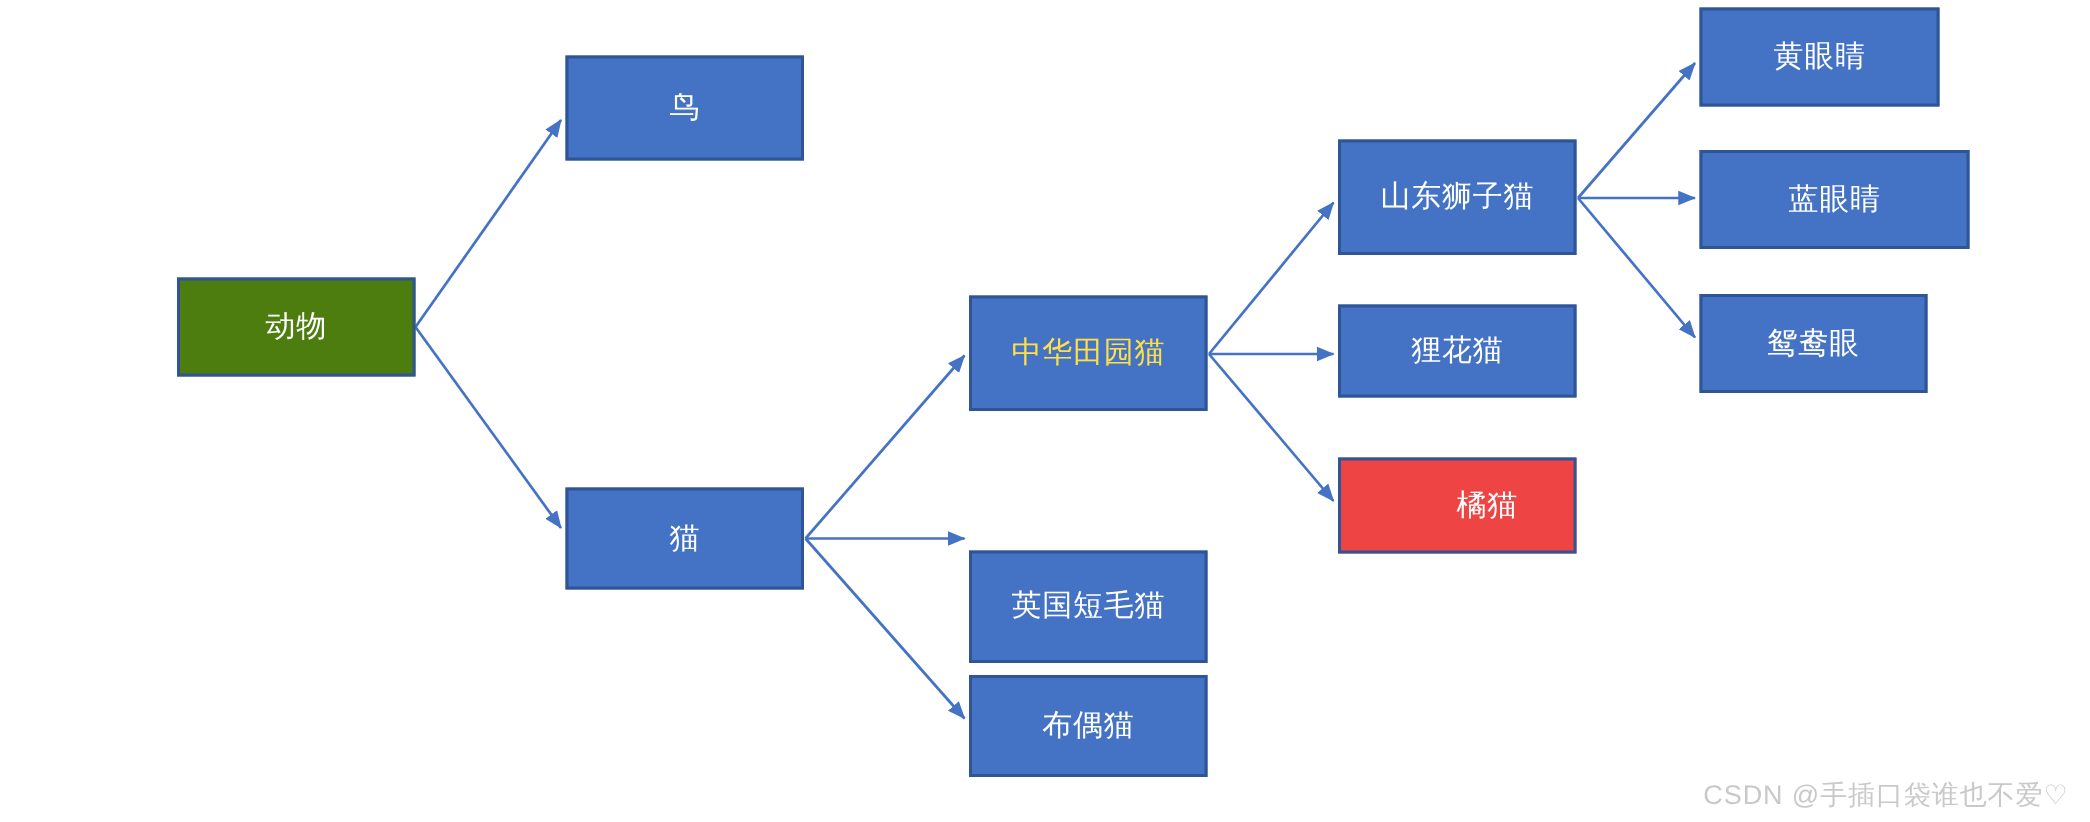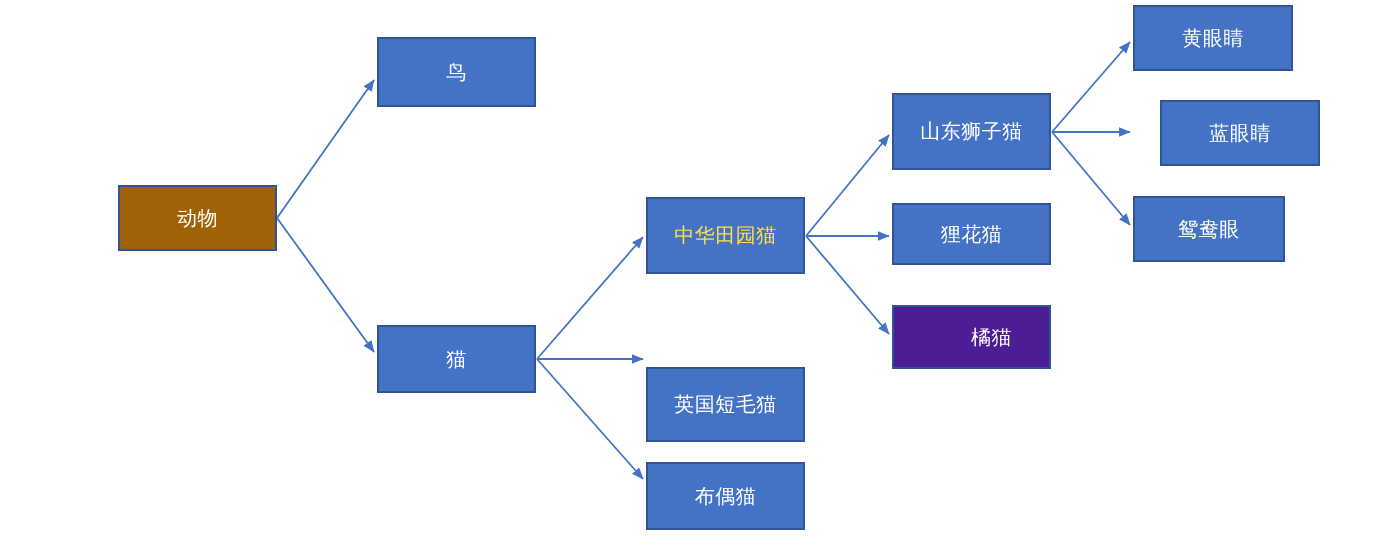--- a/index.html
+++ b/index.html
@@ -74,28 +74,29 @@
         <line x1="806" y1="236" x2="889" y2="135" stroke="#4472C4" stroke-width="1.8" marker-end="url(#arrowhead)"></line>
         <line x1="806" y1="236" x2="889" y2="236" stroke="#4472C4" stroke-width="1.8" marker-end="url(#arrowhead)"></line>
         <line x1="806" y1="236" x2="889" y2="334" stroke="#4472C4" stroke-width="1.8" marker-end="url(#arrowhead)"></line>
         <line x1="1052" y1="132" x2="1130" y2="42" stroke="#4472C4" stroke-width="1.8" marker-end="url(#arrowhead)"></line>
         <line x1="1052" y1="132" x2="1130" y2="132" stroke="#4472C4" stroke-width="1.8" marker-end="url(#arrowhead)"></line>
         <line x1="1052" y1="132" x2="1130" y2="225" stroke="#4472C4" stroke-width="1.8" marker-end="url(#arrowhead)"></line>
       </g>
   </svg>
 
   <div id="nodes-layer">
-      <div class="node" style="left: 118px; top: 185px; width: 159px; height: 66px; background: #a16207; border-color: rgb(47, 85, 151); color: rgb(255, 255, 255);"><span>动物</span></div>
+      <div class="node" style="left: 118px; top: 185px; width: 159px; height: 66px; background: #4d7c0f; border-color: rgb(47, 85, 151); color: rgb(255, 255, 255);"><span>动物</span></div>
       <div class="node" style="left: 377px; top: 37px; width: 159px; height: 70px; background: rgb(68, 114, 196); border-color: rgb(47, 85, 151); color: rgb(255, 255, 255);"><span>鸟</span></div>
       <div class="node" style="left: 377px; top: 325px; width: 159px; height: 68px; background: rgb(68, 114, 196); border-color: rgb(47, 85, 151); color: rgb(255, 255, 255);"><span>猫</span></div>
       <div class="node two-line" style="left: 646px; top: 197px; width: 159px; height: 77px; background: rgb(68, 114, 196); border-color: rgb(47, 85, 151); color: #fde047;"><span>中华田园猫</span></div>
       <div class="node two-line" style="left: 646px; top: 323px; width: 159px; height: 75px; background: rgb(68, 114, 196); border-color: rgb(47, 85, 151); color: rgb(255, 255, 255); margin-top: 44px;"><span>英国短毛猫</span></div>
-      <div class="node" style="left: 646px; top: 450px; width: 159px; height: 68px; background: rgb(68, 114, 196); border-color: rgb(47, 85, 151); color: rgb(255, 255, 255); margin-top: 12px;"><span>布偶猫</span></div>
+      <div class="node" style="left: 646px; top: 450px; width: 159px; height: 68px; background: rgb(68, 114, 196); border-color: rgb(47, 85, 151); color: rgb(255, 255, 255);"><span>布偶猫</span></div>
       <div class="node two-line" style="left: 892px; top: 93px; width: 159px; height: 77px; background: rgb(68, 114, 196); border-color: rgb(47, 85, 151); color: rgb(255, 255, 255);"><span>山东狮子猫</span></div>
       <div class="node" style="left: 892px; top: 203px; width: 159px; height: 62px; background: rgb(68, 114, 196); border-color: rgb(47, 85, 151); color: rgb(255, 255, 255);"><span>狸花猫</span></div>
-      <div class="node" style="left: 892px; top: 305px; width: 159px; height: 64px; background: #4c1d95; border-color: rgb(47, 85, 151); color: rgb(255, 255, 255); padding-left: 40px;"><span>橘猫</span></div>
+      <div class="node" style="left: 892px; top: 305px; width: 159px; height: 64px; background: #ef4444; border-color: rgb(47, 85, 151); color: rgb(255, 255, 255); padding-left: 40px;"><span>橘猫</span></div>
       <div class="node" style="left: 1133px; top: 5px; width: 160px; height: 66px; background: rgb(68, 114, 196); border-color: rgb(47, 85, 151); color: rgb(255, 255, 255);"><span>黄眼睛</span></div>
-      <div class="node" style="left: 1160px; top: 100px; width: 160px; height: 66px; background: rgb(68, 114, 196); border-color: rgb(47, 85, 151); color: rgb(255, 255, 255);"><span>蓝眼睛</span></div>
+      <div class="node" style="left: 1133px; top: 100px; width: 180px; height: 66px; background: rgb(68, 114, 196); border-color: rgb(47, 85, 151); color: rgb(255, 255, 255);"><span>蓝眼睛</span></div>
       <div class="node" style="left: 1133px; top: 196px; width: 152px; height: 66px; background: rgb(68, 114, 196); border-color: rgb(47, 85, 151); color: rgb(255, 255, 255);"><span>鸳鸯眼</span></div>
     </div>
 
+  <div id="watermark">CSDN @手插口袋谁也不爱♡</div>
 
 </div>
 
 </body></html>

